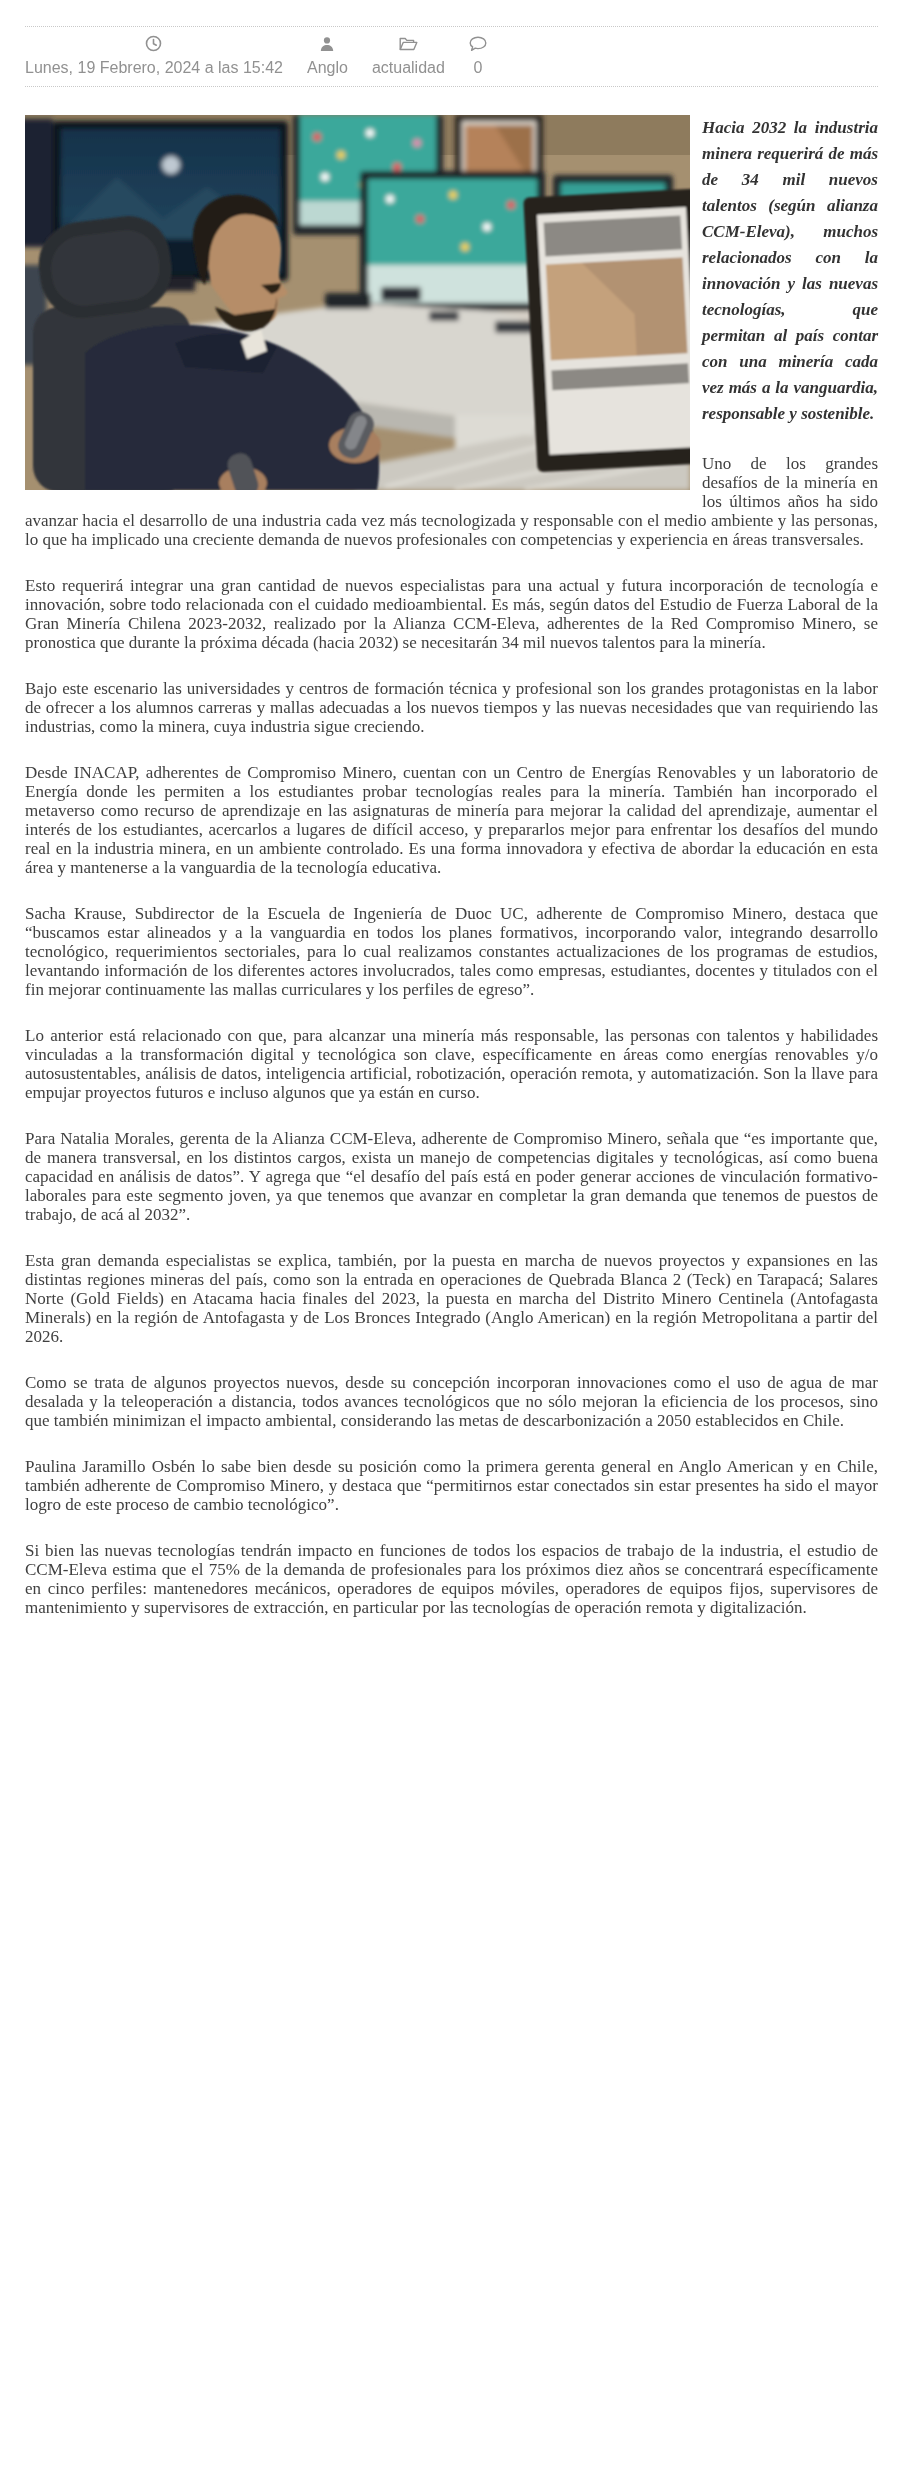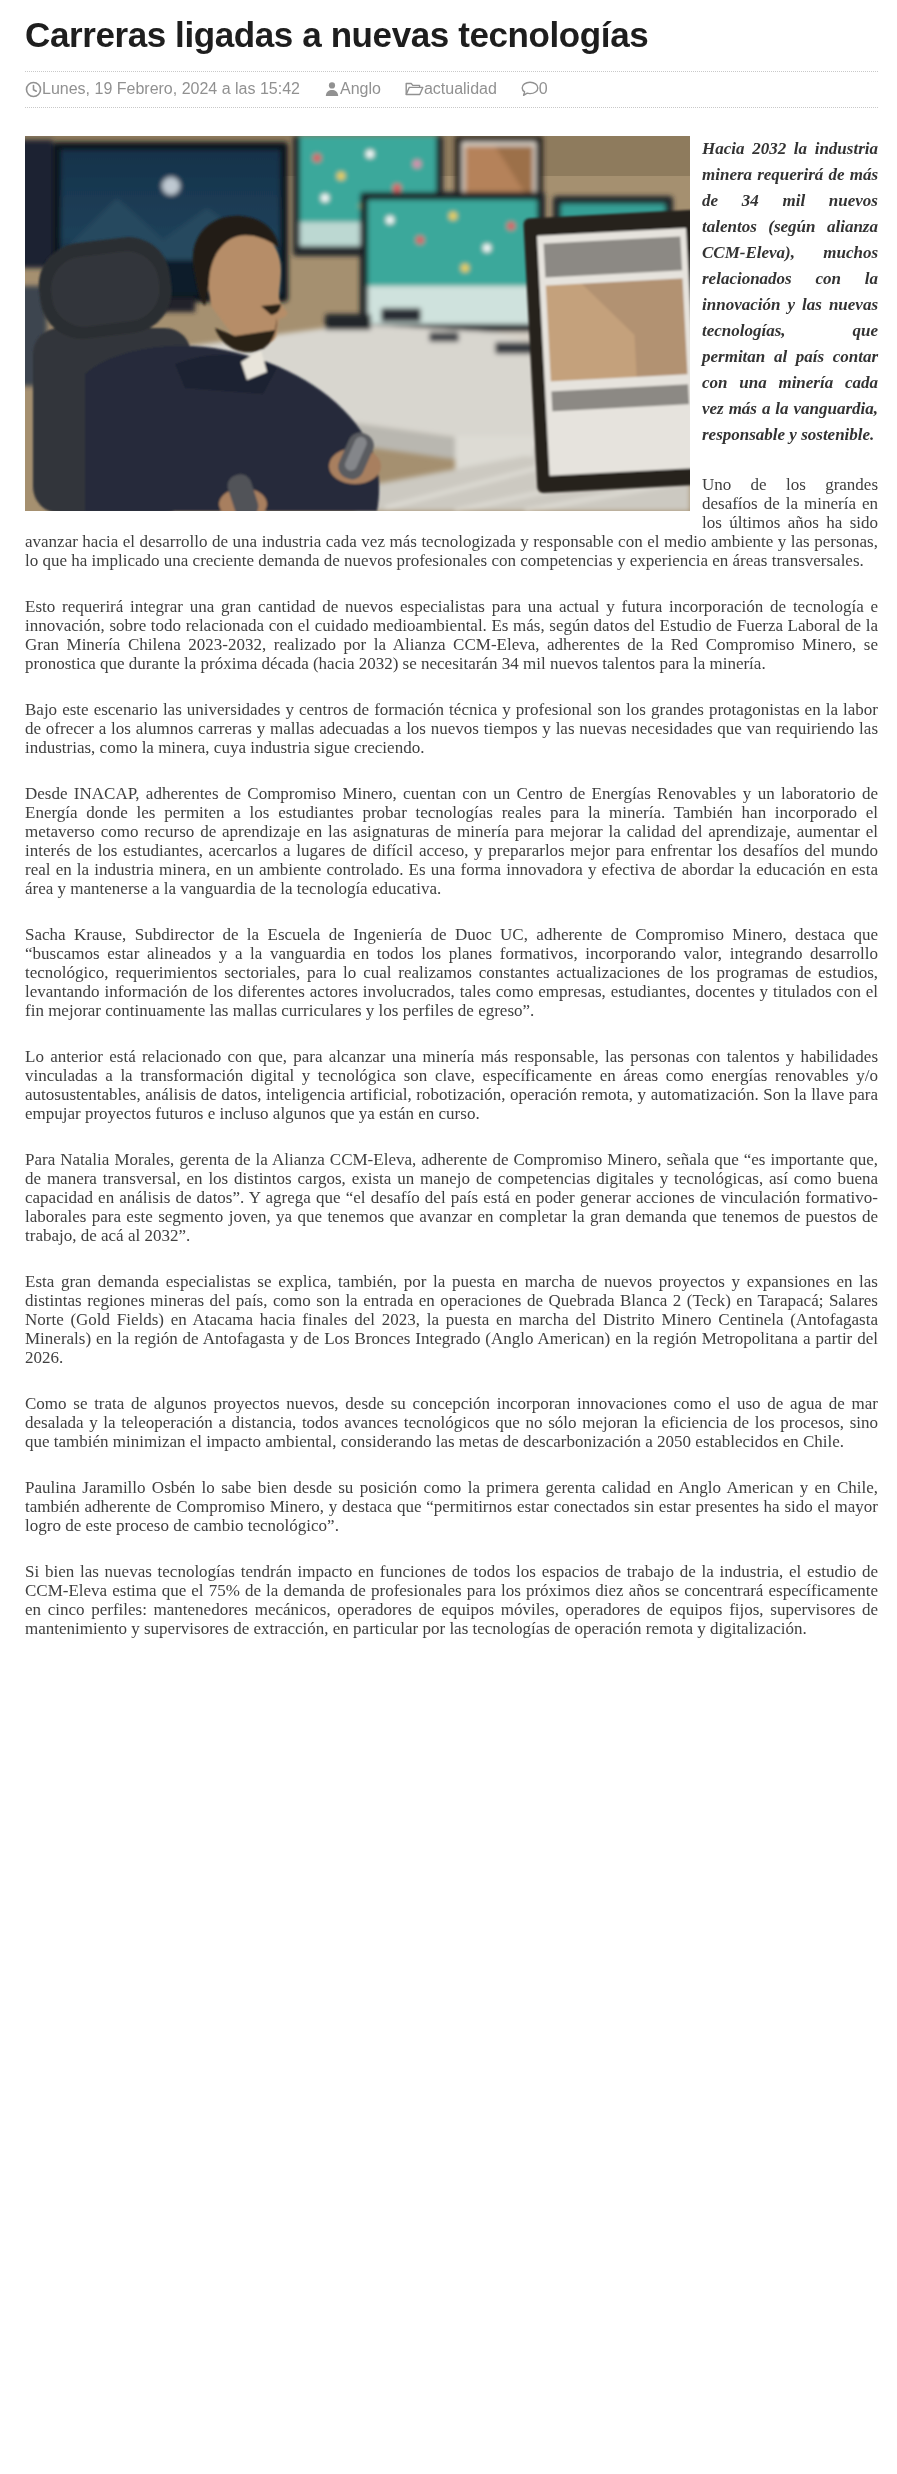--- a/index.html
+++ b/index.html
@@ -26,21 +26,21 @@
   .meta{
     border-top:1px dotted #c9c9c9;
     border-bottom:1px dotted #c9c9c9;
     padding:8px 0 9px 0;
     font-size:16px;
     color:#919191;
     display:flex;
     align-items:center;
     gap:24px;
   }
-  .mitem{display:inline-flex;align-items:center;white-space:nowrap;}
+  .mitem{display:inline-flex;align-items:center;gap:7px;white-space:nowrap;flex-direction:column;}
   .mitem svg{display:block;}
 
   
   .article{margin-top:28px;font-family:Liberation Serif, serif;}
   figure.photo{
     float:left;
     width:665px;
     height:375px;
     margin:0 12px 6px 0;
     padding:0;
@@ -62,21 +62,20 @@
     color:#333333;
     line-height:26px;
   }
 </style>
 </head>
 <body>
 
 <div class="page">
 
   <h1 class="title">
-    <span class="tline">Carreras ligadas a nuevas tecnologías</span>
   </h1>
 
   <div class="meta">
     <span class="mitem">
       <svg width="17" height="17" viewBox="0 0 17 17" fill="none" stroke="#919191" stroke-width="1.6">
         <circle cx="8.5" cy="8.5" r="7"></circle>
         <path d="M8.5 4.5 V8.7 L11.3 10.2" stroke-linecap="round" stroke-linejoin="round"></path>
       </svg>
       <span>Lunes, 19 Febrero, 2024 a las 15:42</span>
     </span>
@@ -224,17 +223,17 @@
 
     <p>Uno de los grandes desafíos de la minería en los últimos años ha sido avanzar hacia el desarrollo de una industria cada vez más tecnologizada y responsable con el medio ambiente y las personas, lo que ha implicado una creciente demanda de nuevos profesionales con competencias y experiencia en áreas transversales.</p>
     <p>Esto requerirá integrar una gran cantidad de nuevos especialistas para una actual y futura incorporación de tecnología e innovación, sobre todo relacionada con el cuidado medioambiental. Es más, según datos del Estudio de Fuerza Laboral de la Gran Minería Chilena 2023-2032, realizado por la Alianza CCM-Eleva, adherentes de la Red Compromiso Minero, se pronostica que durante la próxima década (hacia 2032) se necesitarán 34 mil nuevos talentos para la minería.</p>
     <p>Bajo este escenario las universidades y centros de formación técnica y profesional son los grandes protagonistas en la labor de ofrecer a los alumnos carreras y mallas adecuadas a los nuevos tiempos y las nuevas necesidades que van requiriendo las industrias, como la minera, cuya industria sigue creciendo.</p>
     <p>Desde INACAP, adherentes de Compromiso Minero, cuentan con un Centro de Energías Renovables y un laboratorio de Energía donde les permiten a los estudiantes probar tecnologías reales para la minería. También han incorporado el metaverso como recurso de aprendizaje en las asignaturas de minería para mejorar la calidad del aprendizaje, aumentar el interés de los estudiantes, acercarlos a lugares de difícil acceso, y prepararlos mejor para enfrentar los desafíos del mundo real en la industria minera, en un ambiente controlado. Es una forma innovadora y efectiva de abordar la educación en esta área y mantenerse a la vanguardia de la tecnología educativa.</p>
     <p>Sacha Krause, Subdirector de la Escuela de Ingeniería de Duoc UC, adherente de Compromiso Minero, destaca que “buscamos estar alineados y a la vanguardia en todos los planes formativos, incorporando valor, integrando desarrollo tecnológico, requerimientos sectoriales, para lo cual realizamos constantes actualizaciones de los programas de estudios, levantando información de los diferentes actores involucrados, tales como empresas, estudiantes, docentes y titulados con el fin mejorar continuamente las mallas curriculares y los perfiles de egreso”.</p>
     <p>Lo anterior está relacionado con que, para alcanzar una minería más responsable, las personas con talentos y habilidades vinculadas a la transformación digital y tecnológica son clave, específicamente en áreas como energías renovables y/o autosustentables, análisis de datos, inteligencia artificial, robotización, operación remota, y automatización. Son la llave para empujar proyectos futuros e incluso algunos que ya están en curso.</p>
     <p>Para Natalia Morales, gerenta de la Alianza CCM-Eleva, adherente de Compromiso Minero, señala que “es importante que, de manera transversal, en los distintos cargos, exista un manejo de competencias digitales y tecnológicas, así como buena capacidad en análisis de datos”. Y agrega que “el desafío del país está en poder generar acciones de vinculación formativo-laborales para este segmento joven, ya que tenemos que avanzar en completar la gran demanda que tenemos de puestos de trabajo, de acá al 2032”.</p>
     <p>Esta gran demanda especialistas se explica, también, por la puesta en marcha de nuevos proyectos y expansiones en las distintas regiones mineras del país, como son la entrada en operaciones de Quebrada Blanca 2 (Teck) en Tarapacá; Salares Norte (Gold Fields) en Atacama hacia finales del 2023, la puesta en marcha del Distrito Minero Centinela (Antofagasta Minerals) en la región de Antofagasta y de Los Bronces Integrado (Anglo American) en la región Metropolitana a partir del 2026.</p>
     <p>Como se trata de algunos proyectos nuevos, desde su concepción incorporan innovaciones como el uso de agua de mar desalada y la teleoperación a distancia, todos avances tecnológicos que no sólo mejoran la eficiencia de los procesos, sino que también minimizan el impacto ambiental, considerando las metas de descarbonización a 2050 establecidos en Chile.</p>
-    <p>Paulina Jaramillo Osbén lo sabe bien desde su posición como la primera gerenta calidad en Anglo American y en Chile, también adherente de Compromiso Minero, y destaca que “permitirnos estar conectados sin estar presentes ha sido el mayor logro de este proceso de cambio tecnológico”.</p>
+    <p>Paulina Jaramillo Osbén lo sabe bien desde su posición como la primera gerenta general en Anglo American y en Chile, también adherente de Compromiso Minero, y destaca que “permitirnos estar conectados sin estar presentes ha sido el mayor logro de este proceso de cambio tecnológico”.</p>
     <p>Si bien las nuevas tecnologías tendrán impacto en funciones de todos los espacios de trabajo de la industria, el estudio de CCM-Eleva estima que el 75% de la demanda de profesionales para los próximos diez años se concentrará específicamente en cinco perfiles: mantenedores mecánicos, operadores de equipos móviles, operadores de equipos fijos, supervisores de mantenimiento y supervisores de extracción, en particular por las tecnologías de operación remota y digitalización.</p>
 
   </div>
 </div>
 
 </body></html>

